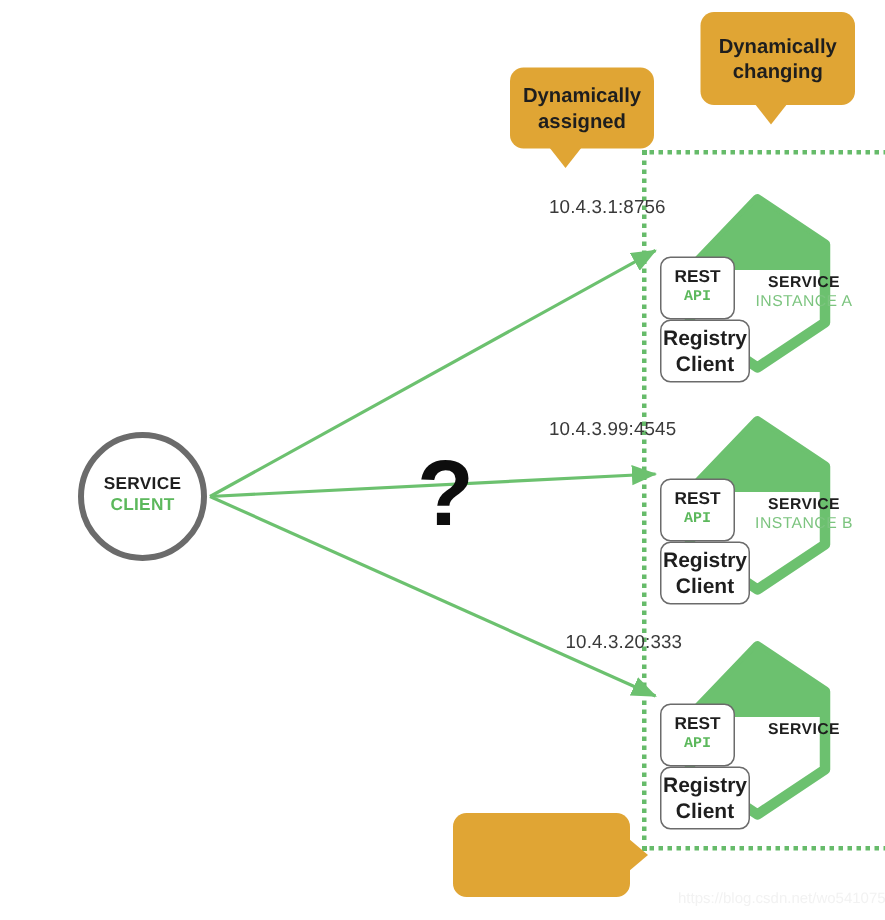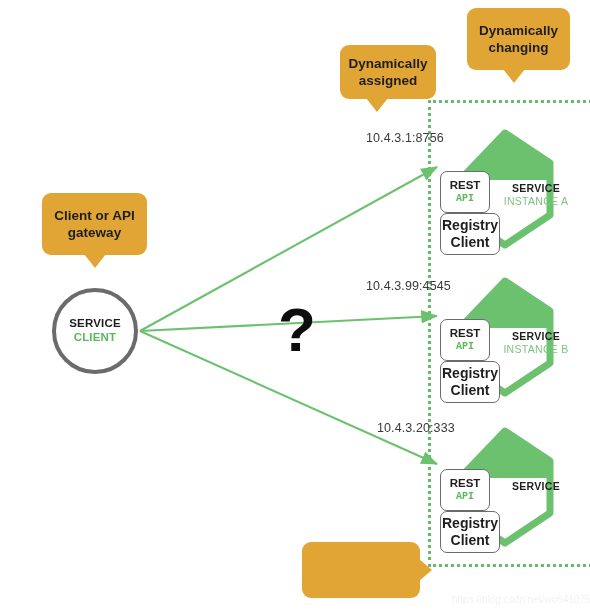--- a/index.html
+++ b/index.html
@@ -217,24 +217,20 @@
   <div class="callout" id="callout-dyn-assigned">
     <span>Dynamically assigned</span>
     <span class="tail-down"></span>
   </div>
 
   <div class="callout" id="callout-dyn-changing">
     <span>Dynamically changing</span>
     <span class="tail-down"></span>
   </div>
 
-  <div class="callout" id="callout-client-gw">
-    <span>Client or API gateway</span>
-    <span class="tail-down"></span>
-  </div>
 
   <div class="callout" id="callout-load-bal">
     <span class="tail-right"></span>
   </div>
 
   <div id="service-client">
     <span class="ln1">SERVICE</span>
     <span class="ln2">CLIENT</span>
   </div>
 

